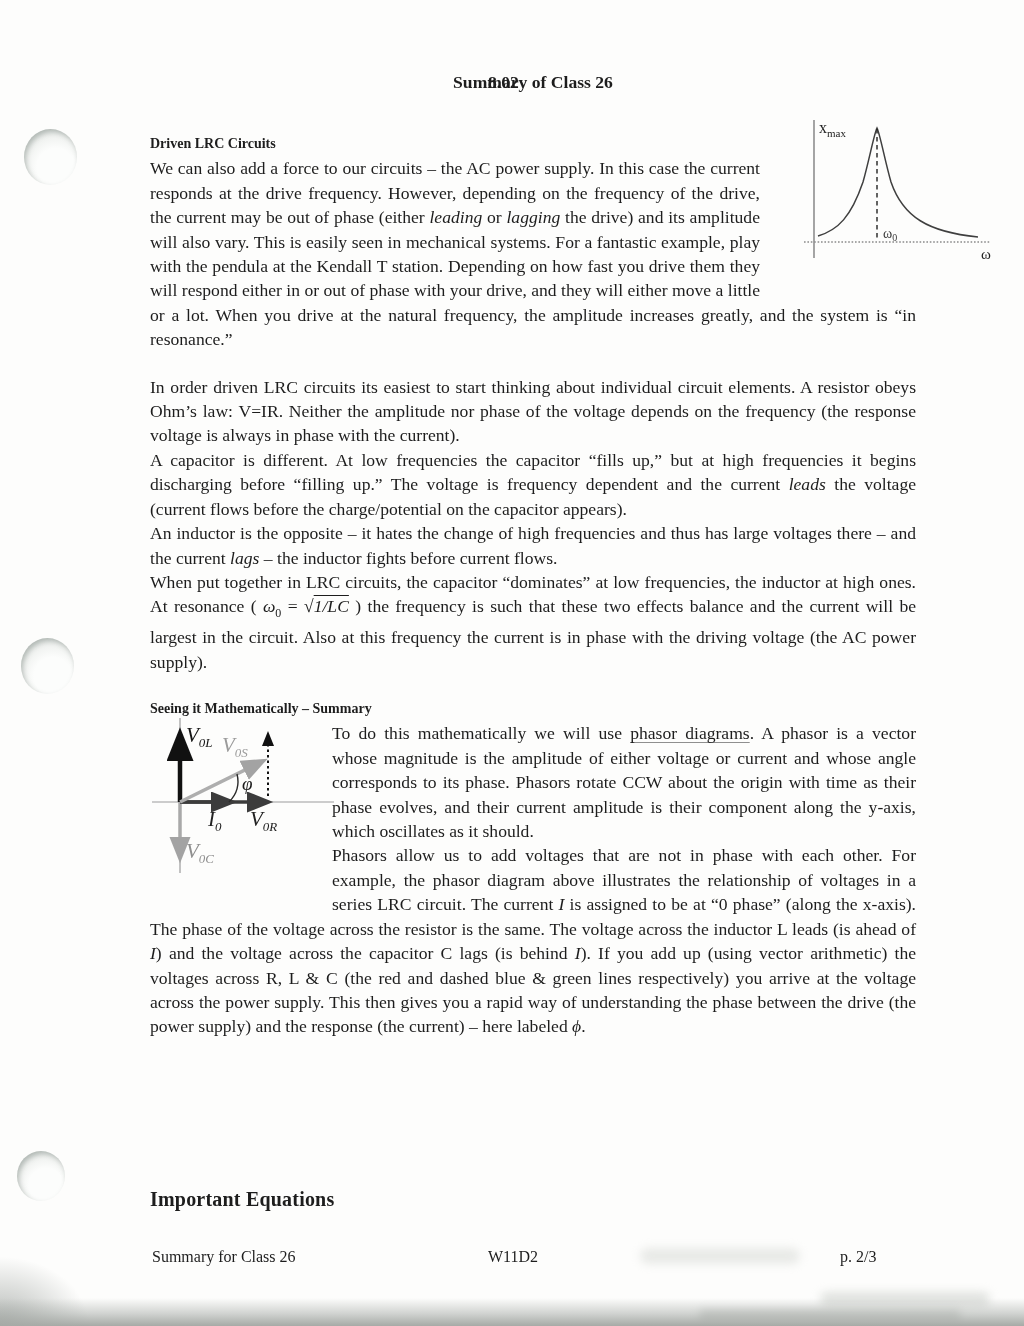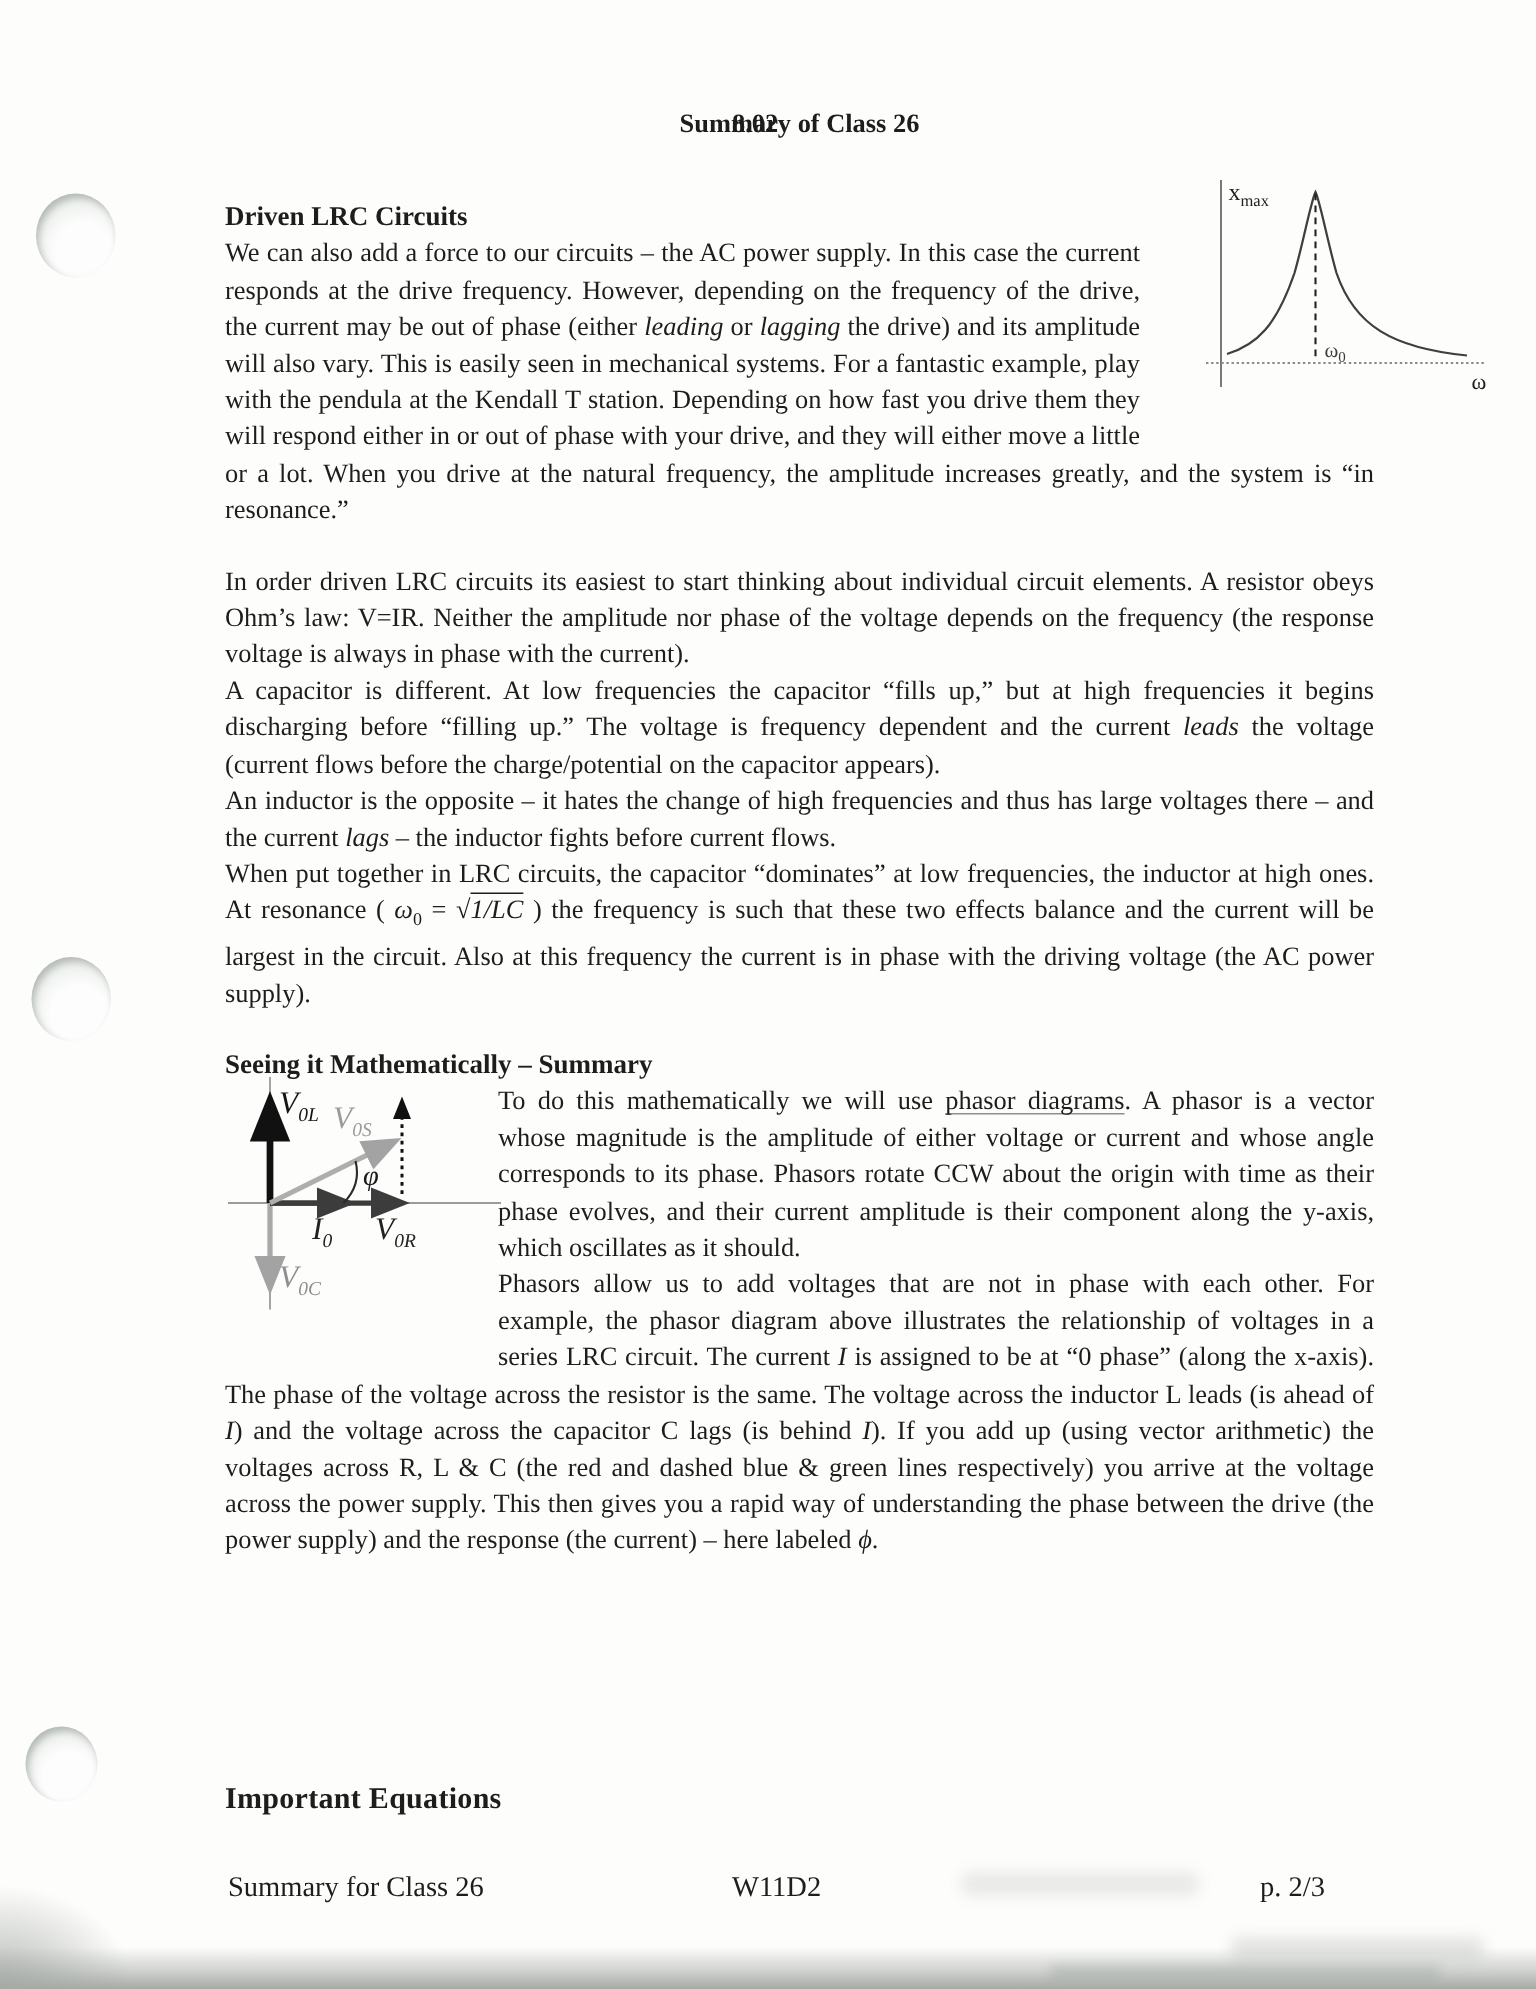--- a/index.html
+++ b/index.html
@@ -13,36 +13,36 @@
     position:absolute; left:150px; top:70px; width:766px;
     font-size:17.6px; line-height:24.4px; text-align:justify;
   }
   .doc-header { position:relative; height:25px; text-align:center; }
   .doc-title { font-weight:bold; }
   .course-number { position:absolute; left:338px; top:0; font-weight:bold; }
 
   .section { position:relative; }
   .section-driven { margin-top:37px; }
   .section-gap { margin-top:23px; }
-  h3.sec-heading { font-size:18px; line-height:24.4px; font-weight:bold; margin:0; text-align:left; }
+  h3.sec-heading { font-size:14px; line-height:24.4px; font-weight:bold; margin:0; text-align:left; }
   p.body-text { margin:0; }
 
   .fig-spacer-right { float:right; width:156px; height:124px; }
   .fig-spacer-left  { float:left;  width:182px; height:172px; }
   .clear { clear:both; }
 
   i.em { font-style:italic; }
   .hand-underline { text-decoration:underline; text-decoration-color:#8f8f8f; text-underline-offset:3px; }
   sub.f-sub { font-size:12px; }
   .radicand { text-decoration:overline; font-style:italic;margin-top:11px; }
   .omega-it { font-style:italic; }
 
   .big-heading { font-size:20px; font-weight:bold; margin:148px 0 0 0; text-align:left; letter-spacing:.2px; }
 
-  .doc-footer { position:absolute; left:150px; top:1248px; width:766px; height:24px; font-size:19px; }
+  .doc-footer { position:absolute; left:150px; top:1248px; width:766px; height:24px; font-size:16px; }
   .doc-footer span { position:absolute; top:0; }
   .footer-left { left:2px; }
   .footer-center { left:338px; }
   .footer-right { left:690px; }
 
   
   .resonance-fig { position:absolute; left:778px; top:110px; width:232px; height:158px; }
   .phasor-fig    { position:absolute; left:150px; top:710px; width:190px; height:170px; }
   svg text { font-family:"Liberation Serif", serif; }
 

